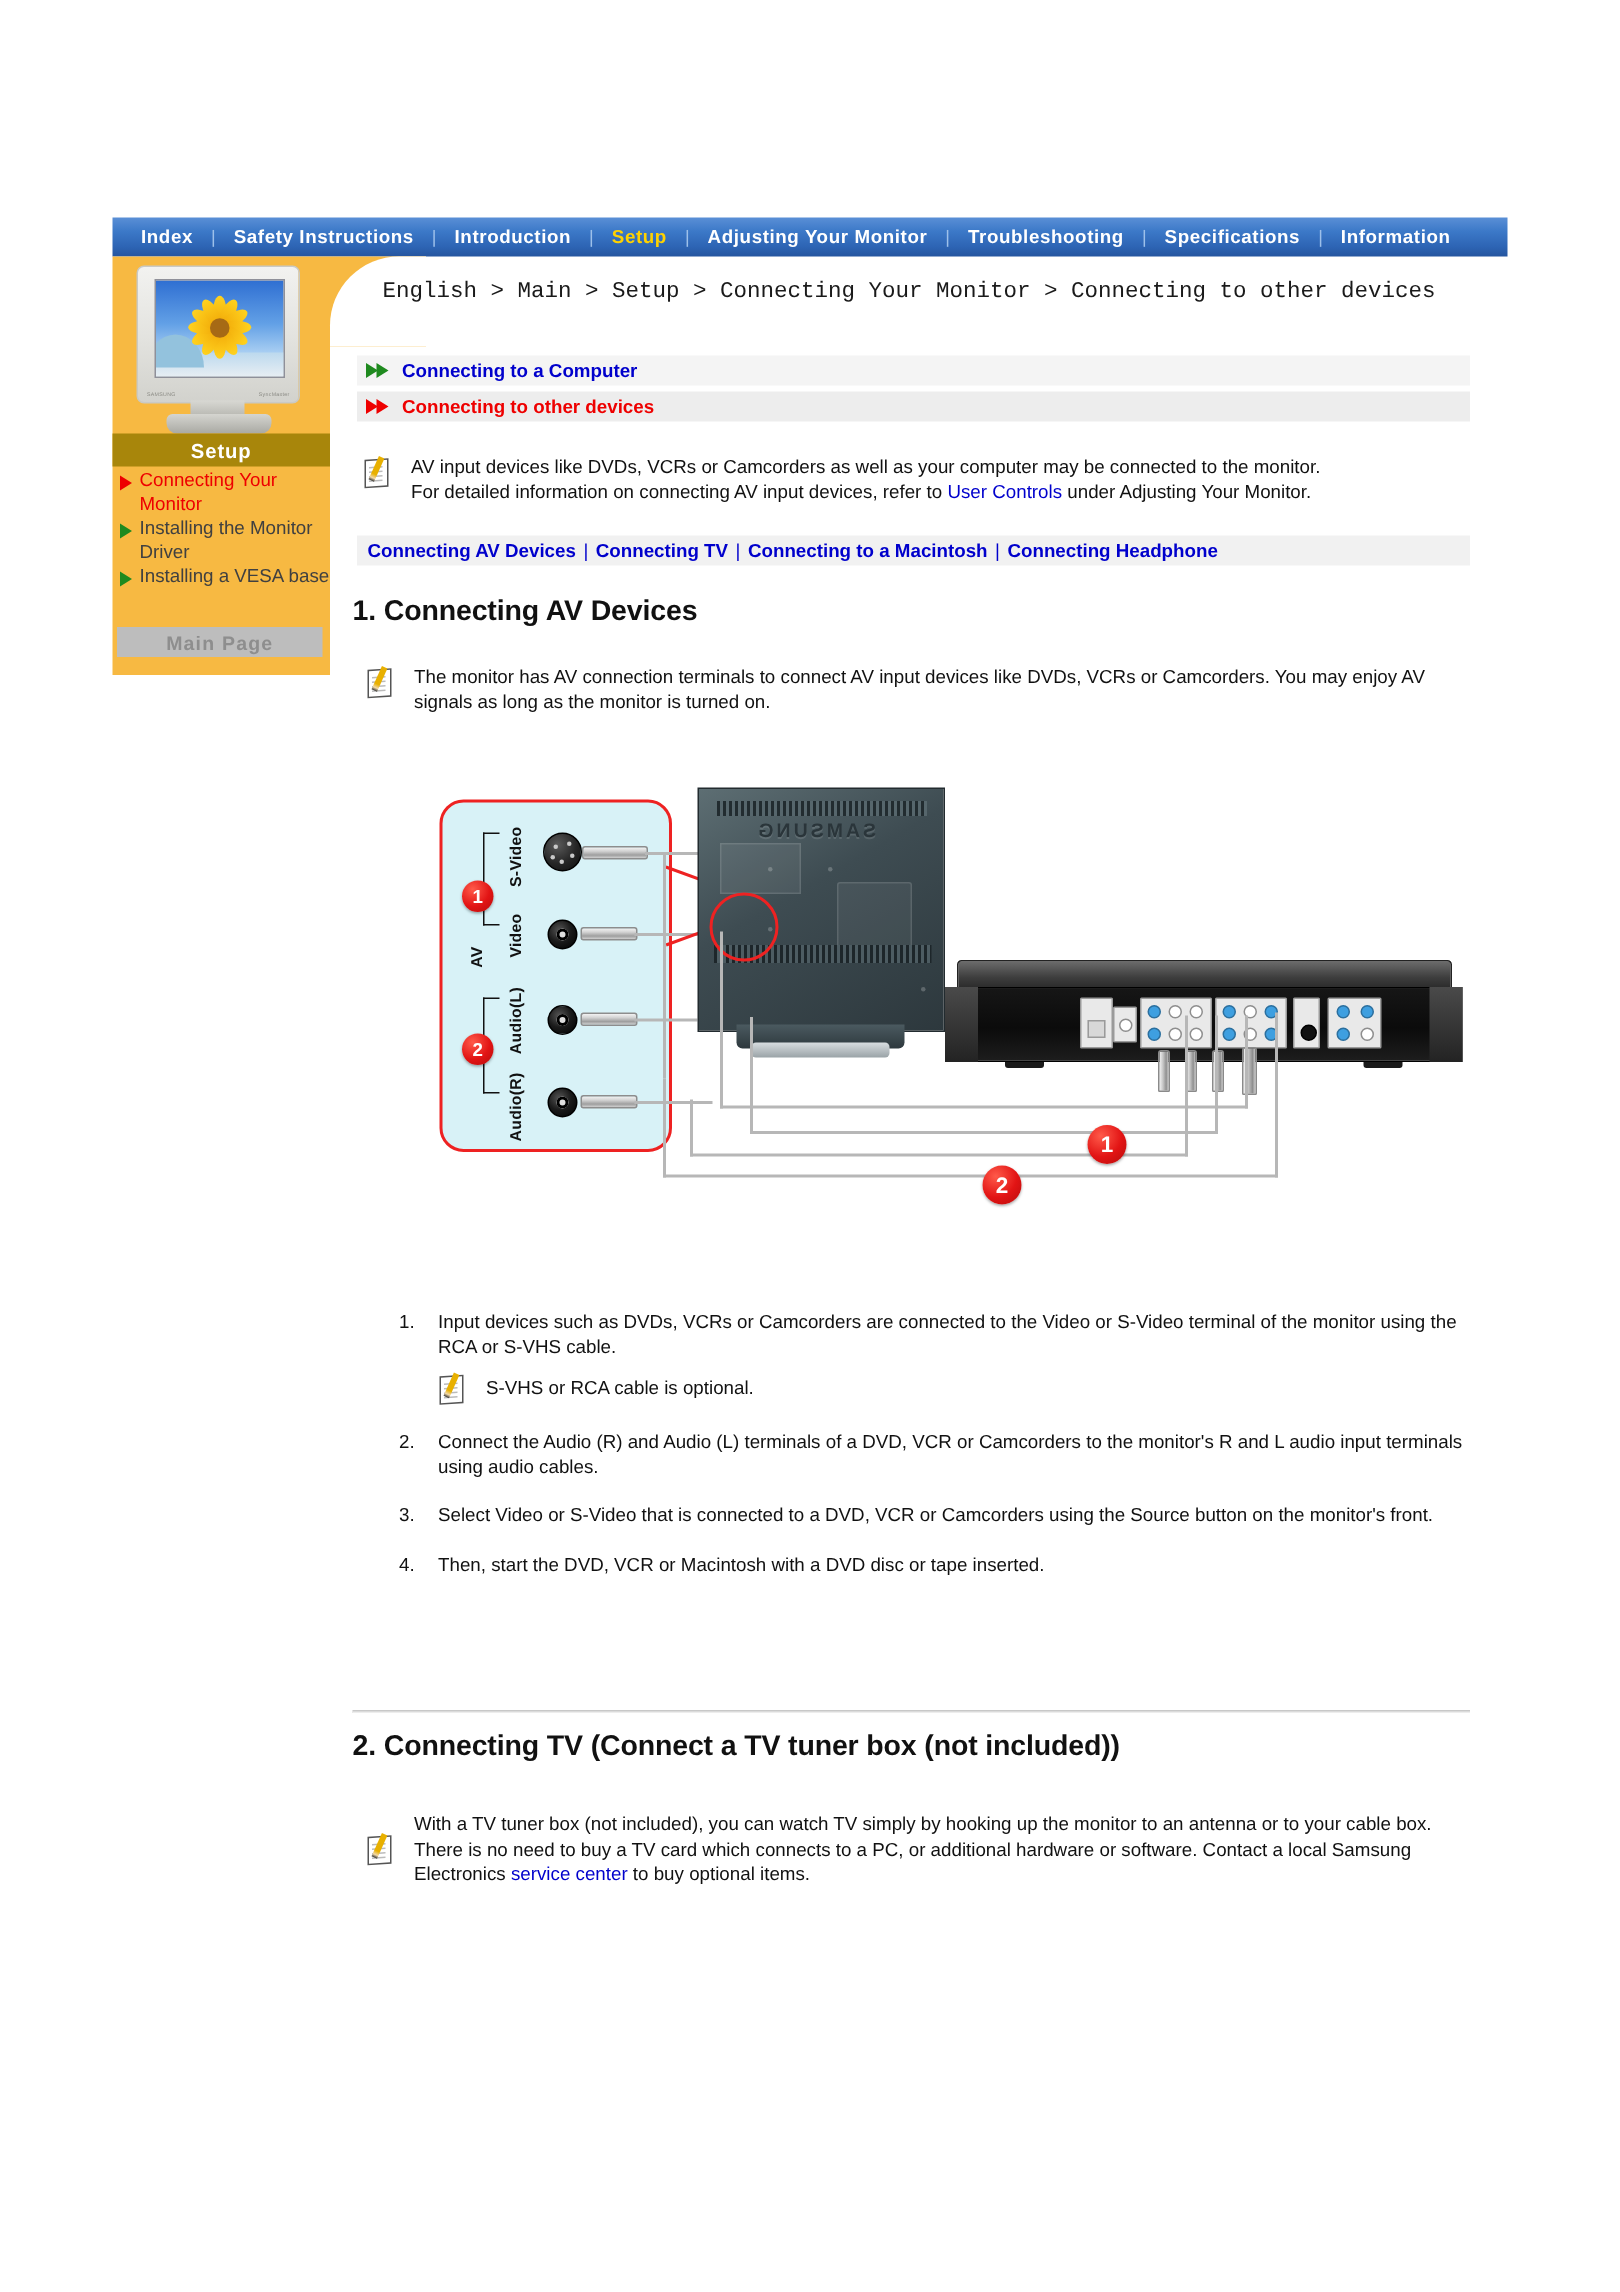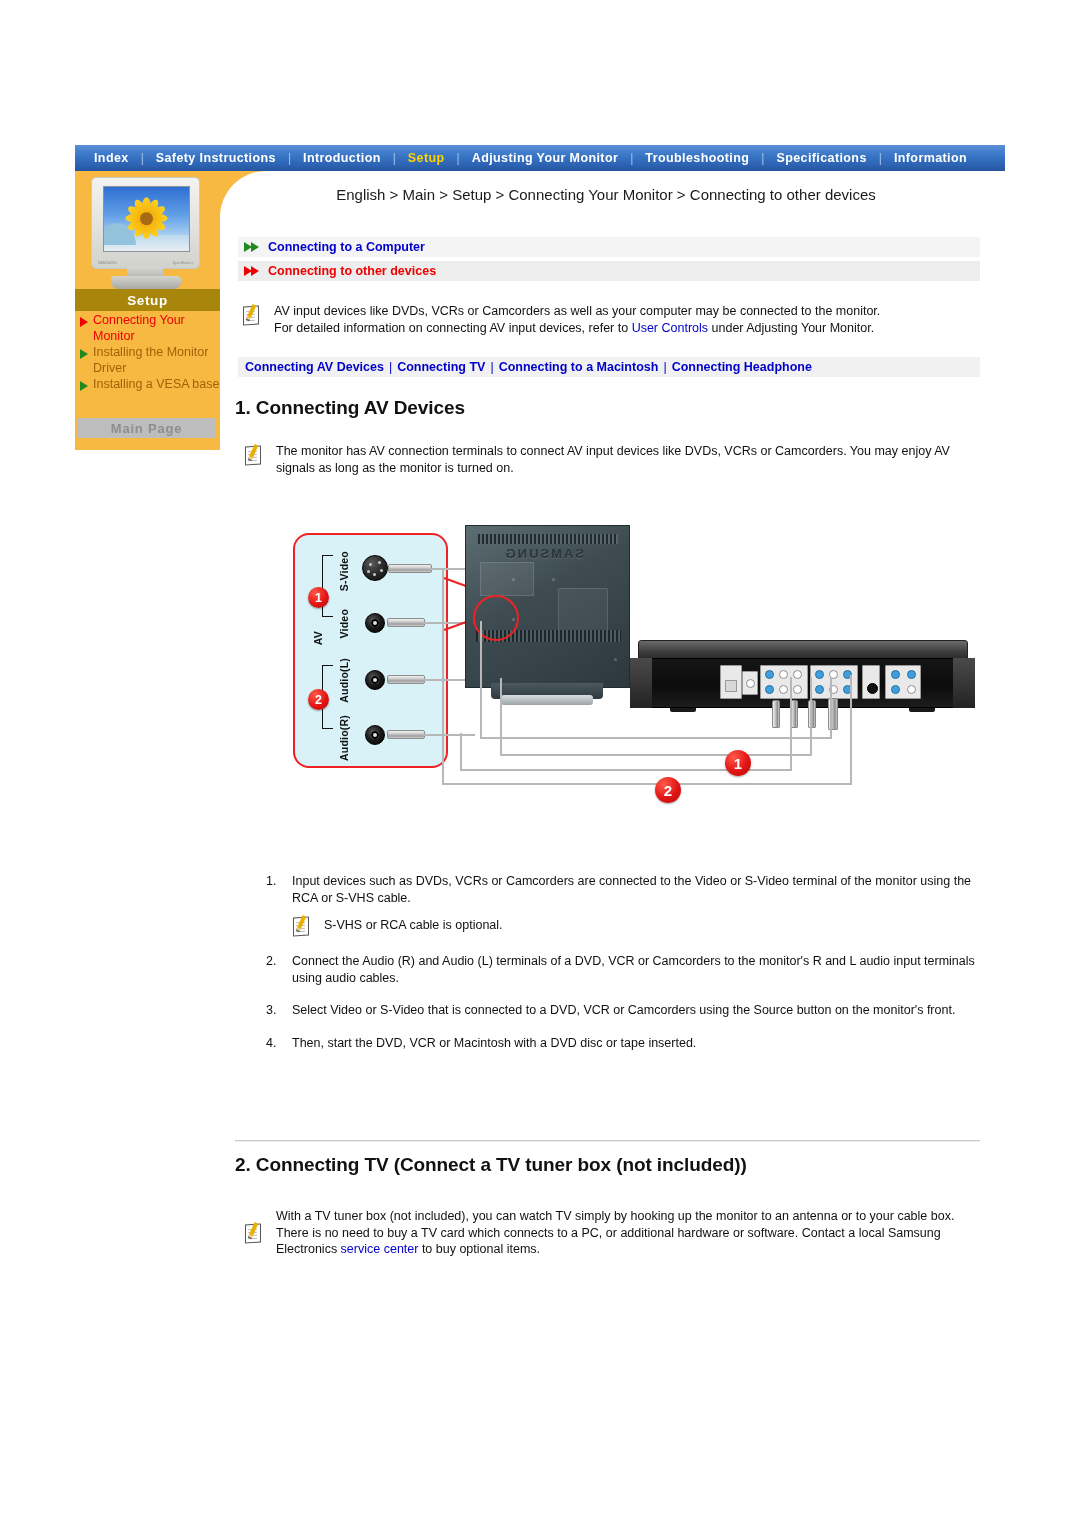--- a/index.html
+++ b/index.html
@@ -178,21 +178,21 @@
     border-left: 8px solid #1f8a1f;
     border-top: 5.5px solid transparent;
     border-bottom: 5.5px solid transparent;
     margin-top: 4px;
     margin-right: 5px;
   }
   .tri.red { border-left-color: #ee0000; }
   .side-link-label {
     font-size: 12.5px;
     line-height: 15.5px;
-    color: #a16207;
+    color: #404040;
     font-weight: normal;
   }
   .side-link.current .side-link-label { color: #ee0000; }
 
   #main-page-btn {
     position: absolute;
     left: 78px; top: 418px;
     width: 137px; height: 20px;
     background: #bdbdbd;
     color: #8e8e8e;
@@ -204,21 +204,21 @@
     justify-content: center;
     cursor: pointer;
   }
 
   
   #breadcrumb {
     position: absolute;
     left: 232px; top: 186px;
     width: 748px;
     text-align: center;
-    font-family: Liberation Sans, sans-serif;
+    font-family: Liberation Mono, monospace;
     font-size: 15px;
     color: #1a1a1a;
   }
 
   .topic-row {
     position: absolute;
     left: 238px;
     width: 742px;
     height: 20px;
     background: #efefef;

